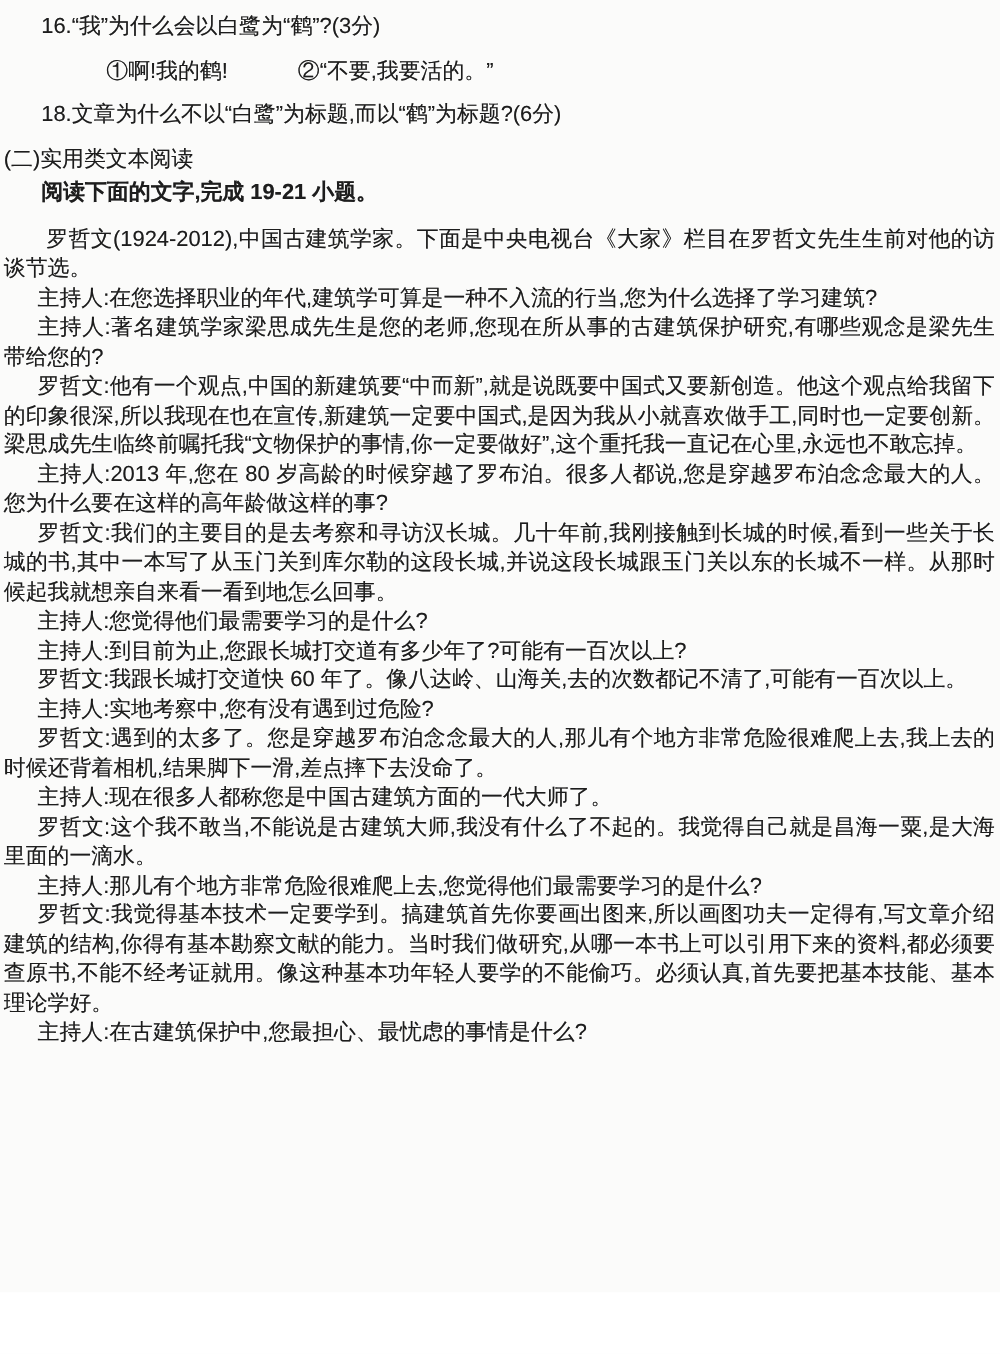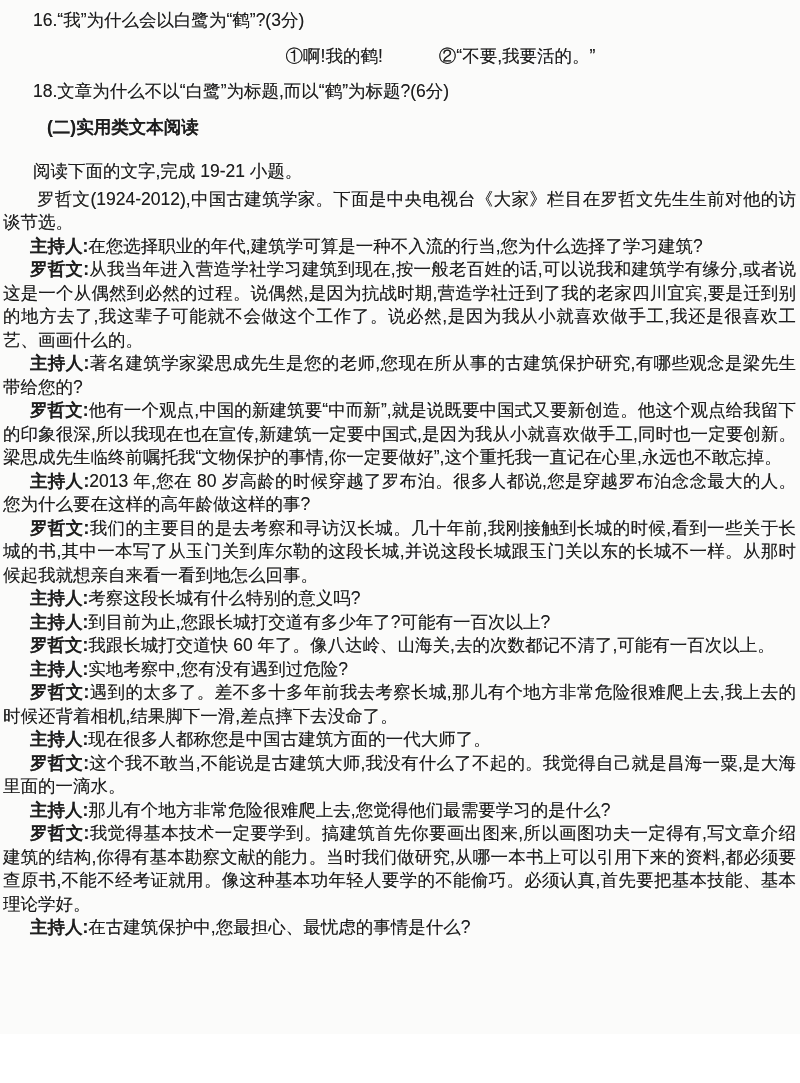--- a/index.html
+++ b/index.html
@@ -13,55 +13,54 @@
     color: #1d1d1d;
     font-family: "Liberation Sans", sans-serif;
     font-size: 17.5px;
     line-height: 23.5px;
     text-align: justify;
     overflow: hidden;
     text-shadow: 0 0 0.4px rgba(40,40,40,0.55);
   }
   p { margin: 0; }
   .q { margin-bottom: 12px; padding-left: 30px; }
-  .q-sub { margin-bottom: 12px; padding-left: 82px; text-align: center; }
+  .q-sub { margin-bottom: 12px; padding-left: 82px; text-align: left; }
   .q-sub .part2 { margin-left: 56px; }
-  .section-heading { font-weight: bold; margin-top: 1px; margin-left: 44px; }
-  .instruction { font-weight: normal; margin-top: 21px; padding-left: 30px; }
-  .intro { margin-top: 4px; text-indent: 34px; }
+  .section-heading { font-weight: normal; margin-top: 1px; }
+  .instruction { font-weight: bold; margin-top: 3px; padding-left: 30px; }
+  .intro { margin-top: 14px; text-indent: 34px; }
   .dlg { text-indent: 27px; }
-  .spk { font-weight: bold; }
+  .spk { font-weight: normal; }
 </style>
 </head>
 <body>
 
 <div class="page">
 
   <div>
     <p class="q">16.“我”为什么会以白鹭为“鹤”?(3分)</p>
     <p class="q-sub"><span>①啊!我的鹤!</span><span class="part2">②“不要,我要活的。”</span></p>
     <p class="q">18.文章为什么不以“白鹭”为标题,而以“鹤”为标题?(6分)</p>
   </div>
 
   <p class="section-heading">(二)实用类文本阅读</p>
   <p class="instruction">阅读下面的文字,完成 19-21 小题。</p>
   <p class="intro">罗哲文(1924-2012),中国古建筑学家。下面是中央电视台《大家》栏目在罗哲文先生生前对他的访谈节选。</p>
 
   <div>
     <p class="dlg"><span class="spk">主持人:</span><span>在您选择职业的年代,建筑学可算是一种不入流的行当,您为什么选择了学习建筑?</span></p>
-    <p class="dlg"><span class="spk">罗哲文:</span><span>从我当年进入营造学社学习建筑到现在,按一般老百姓的话,可以说我和建筑学有缘分,或者说这是一个从偶然到必然的过程。说偶然,是因为抗战时期,营造学社迁到了我的老家四川宜宾,要是迁到别的地方去了,我这辈子可能就不会做这个工作了。说必然,是因为我从小就喜欢做手工,我还是很喜欢工艺、画画什么的。</span></p>
     <p class="dlg"><span class="spk">主持人:</span><span>著名建筑学家梁思成先生是您的老师,您现在所从事的古建筑保护研究,有哪些观念是梁先生带给您的?</span></p>
     <p class="dlg"><span class="spk">罗哲文:</span><span>他有一个观点,中国的新建筑要“中而新”,就是说既要中国式又要新创造。他这个观点给我留下的印象很深,所以我现在也在宣传,新建筑一定要中国式,是因为我从小就喜欢做手工,同时也一定要创新。梁思成先生临终前嘱托我“文物保护的事情,你一定要做好”,这个重托我一直记在心里,永远也不敢忘掉。</span></p>
     <p class="dlg"><span class="spk">主持人:</span><span>2013 年,您在 80 岁高龄的时候穿越了罗布泊。很多人都说,您是穿越罗布泊念念最大的人。您为什么要在这样的高年龄做这样的事?</span></p>
     <p class="dlg"><span class="spk">罗哲文:</span><span>我们的主要目的是去考察和寻访汉长城。几十年前,我刚接触到长城的时候,看到一些关于长城的书,其中一本写了从玉门关到库尔勒的这段长城,并说这段长城跟玉门关以东的长城不一样。从那时候起我就想亲自来看一看到地怎么回事。</span></p>
-    <p class="dlg"><span class="spk">主持人:</span><span>考察这段长城有什么特别的意义吗?</span></p>
+    <p class="dlg"><span class="spk">主持人:</span><span>您觉得他们最需要学习的是什么?</span></p>
     <p class="dlg"><span class="spk">主持人:</span><span>到目前为止,您跟长城打交道有多少年了?可能有一百次以上?</span></p>
     <p class="dlg"><span class="spk">罗哲文:</span><span>我跟长城打交道快 60 年了。像八达岭、山海关,去的次数都记不清了,可能有一百次以上。</span></p>
     <p class="dlg"><span class="spk">主持人:</span><span>实地考察中,您有没有遇到过危险?</span></p>
-    <p class="dlg"><span class="spk">罗哲文:</span><span>遇到的太多了。差不多十多年前我去考察长城,那儿有个地方非常危险很难爬上去,我上去的时候还背着相机,结果脚下一滑,差点摔下去没命了。</span></p>
+    <p class="dlg"><span class="spk">罗哲文:</span><span>遇到的太多了。您是穿越罗布泊念念最大的人,那儿有个地方非常危险很难爬上去,我上去的时候还背着相机,结果脚下一滑,差点摔下去没命了。</span></p>
     <p class="dlg"><span class="spk">主持人:</span><span>现在很多人都称您是中国古建筑方面的一代大师了。</span></p>
     <p class="dlg"><span class="spk">罗哲文:</span><span>这个我不敢当,不能说是古建筑大师,我没有什么了不起的。我觉得自己就是昌海一粟,是大海里面的一滴水。</span></p>
     <p class="dlg"><span class="spk">主持人:</span><span>那儿有个地方非常危险很难爬上去,您觉得他们最需要学习的是什么?</span></p>
     <p class="dlg"><span class="spk">罗哲文:</span><span>我觉得基本技术一定要学到。搞建筑首先你要画出图来,所以画图功夫一定得有,写文章介绍建筑的结构,你得有基本勘察文献的能力。当时我们做研究,从哪一本书上可以引用下来的资料,都必须要查原书,不能不经考证就用。像这种基本功年轻人要学的不能偷巧。必须认真,首先要把基本技能、基本理论学好。</span></p>
     <p class="dlg"><span class="spk">主持人:</span><span>在古建筑保护中,您最担心、最忧虑的事情是什么?</span></p>
 
   </div>
 
 </div>
 

